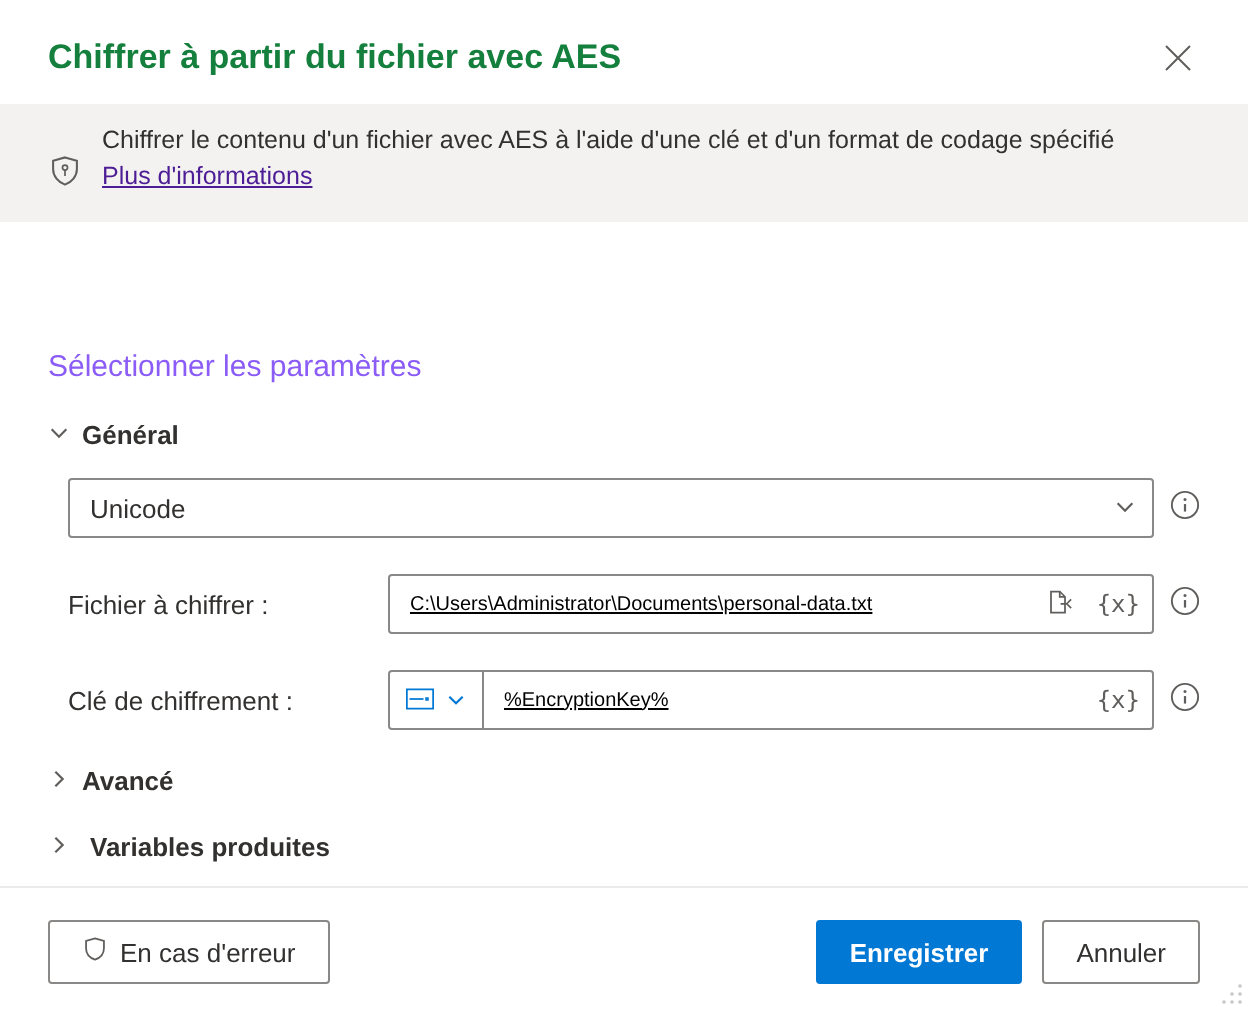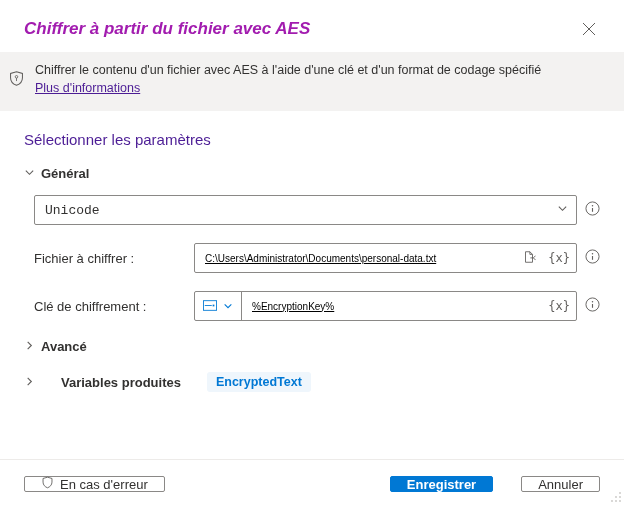--- a/index.html
+++ b/index.html
@@ -15,38 +15,37 @@
   }
   .header {
     display: flex;
     align-items: center;
     justify-content: space-between;
     padding: 18px 24px 12px 24px;
   }
   .header h1 {
     font-size: 17px;
     font-weight: 600;
-    color: #a21caf;
-    font-style: italic;
+    color: #15803d;
   }
   .close-btn {
     background: none;
     border: none;
     cursor: pointer;
     padding: 4px;
     color: #605e5c;
     line-height: 1;
   }
   .close-btn svg { display: block; }
   .info-banner {
     background: #f3f2f1;
-    padding: 10px 24px 14px 8px;
+    padding: 10px 24px 14px 24px;
     display: flex;
     gap: 10px;
-    align-items: center;
+    align-items: flex-end;
   }
   .info-banner .icon {
     flex-shrink: 0;
     margin-top: 1px;
     color: #605e5c;
   }
   .info-banner .text {
     font-size: 12.5px;
     color: #323130;
     line-height: 1.4;
@@ -55,22 +54,23 @@
     color: #4c1d95;
     text-decoration: underline;
     font-size: 12.5px;
   }
   .body {
     padding: 20px 24px 0 24px;
   }
   .section-title {
     font-size: 15px;
     font-weight: 400;
-    color: #4c1d95;
+    color: #8b5cf6;
     margin-bottom: 18px;
+    margin-top: 44px;
   }
   .group-header {
     display: flex;
     align-items: center;
     gap: 6px;
     font-size: 13px;
     font-weight: 600;
     color: #323130;
     cursor: pointer;
     margin-bottom: 14px;
@@ -101,21 +101,20 @@
     border: 1px solid #8a8886;
     border-radius: 2px;
     background: #fff;
     display: flex;
     align-items: center;
     position: relative;
   }
   .select {
     padding: 1px 28px 0 10px;
     cursor: pointer;
-    font-family: Liberation Mono, monospace;
   }
   .select .sel-chevron {
     position: absolute;
     right: 8px;
     pointer-events: none;
   }
   .text-input-group input, .key-input-group input {
     flex: 1;
     border: none;
     outline: none;
@@ -151,21 +150,21 @@
     color: #0078d4;
   }
   .info-icon {
     flex-shrink: 0;
     color: #605e5c;
     cursor: pointer;
   }
   .var-row {
     display: flex;
     align-items: center;
-    gap: 26px;
+    gap: 10px;
   }
   .var-badge {
     background: #eff6fc;
     color: #0078d4;
     padding: 3px 9px;
     border-radius: 3px;
     font-size: 12.5px;
   }
   .footer {
     position: absolute;
@@ -173,42 +172,42 @@
     left: 0;
     right: 0;
     border-top: 1px solid #edebe9;
     padding: 16px 24px;
     display: flex;
     align-items: center;
     justify-content: space-between;
     background: #fff;
   }
   .btn {
-    height: 16px;
+    height: 32px;
     padding: 0 16px;
     border-radius: 2px;
     font-family: inherit;
     font-size: 13px;
     cursor: pointer;
     display: inline-flex;
     align-items: center;
     gap: 6px;
   }
   .btn-secondary {
     background: #fff;
     border: 1px solid #8a8886;
     color: #323130;
   }
   .btn-primary {
     background: #0078d4;
     border: 1px solid #0078d4;
     color: #fff;
     font-weight: 600;
   }
-  .footer-right { display: flex; gap: 28px; }
+  .footer-right { display: flex; gap: 10px; }
   .resize-grip {
     position: absolute;
     right: 2px;
     bottom: 2px;
     color: #c8c6c4;
   }
 </style>
 </head>
 <body>
 
@@ -339,21 +338,20 @@
     <span>Avancé</span>
   </div>
 
   <div class="group-header var-row">
     <span class="chevron">
       <svg width="11" height="11" viewBox="0 0 12 12">
           <path d="M4 2 L8 6 L4 10" stroke="#605e5c" stroke-width="1.2" fill="none"></path>
         </svg>
     </span>
     <span>Variables produites</span>
-    <span class="var-badge">EncryptedText</span>
   </div>
 </div>
 
 <div class="footer">
   <button class="btn btn-secondary">
     <span>
       <svg width="13" height="13" viewBox="0 0 16 16" fill="none">
           <path d="M8 1.5 L13.5 3 V7.5 C13.5 11 11 13.5 8 14.5 C5 13.5 2.5 11 2.5 7.5 V3 Z" stroke="#605e5c" stroke-width="1.1"></path>
         </svg>
     </span>

